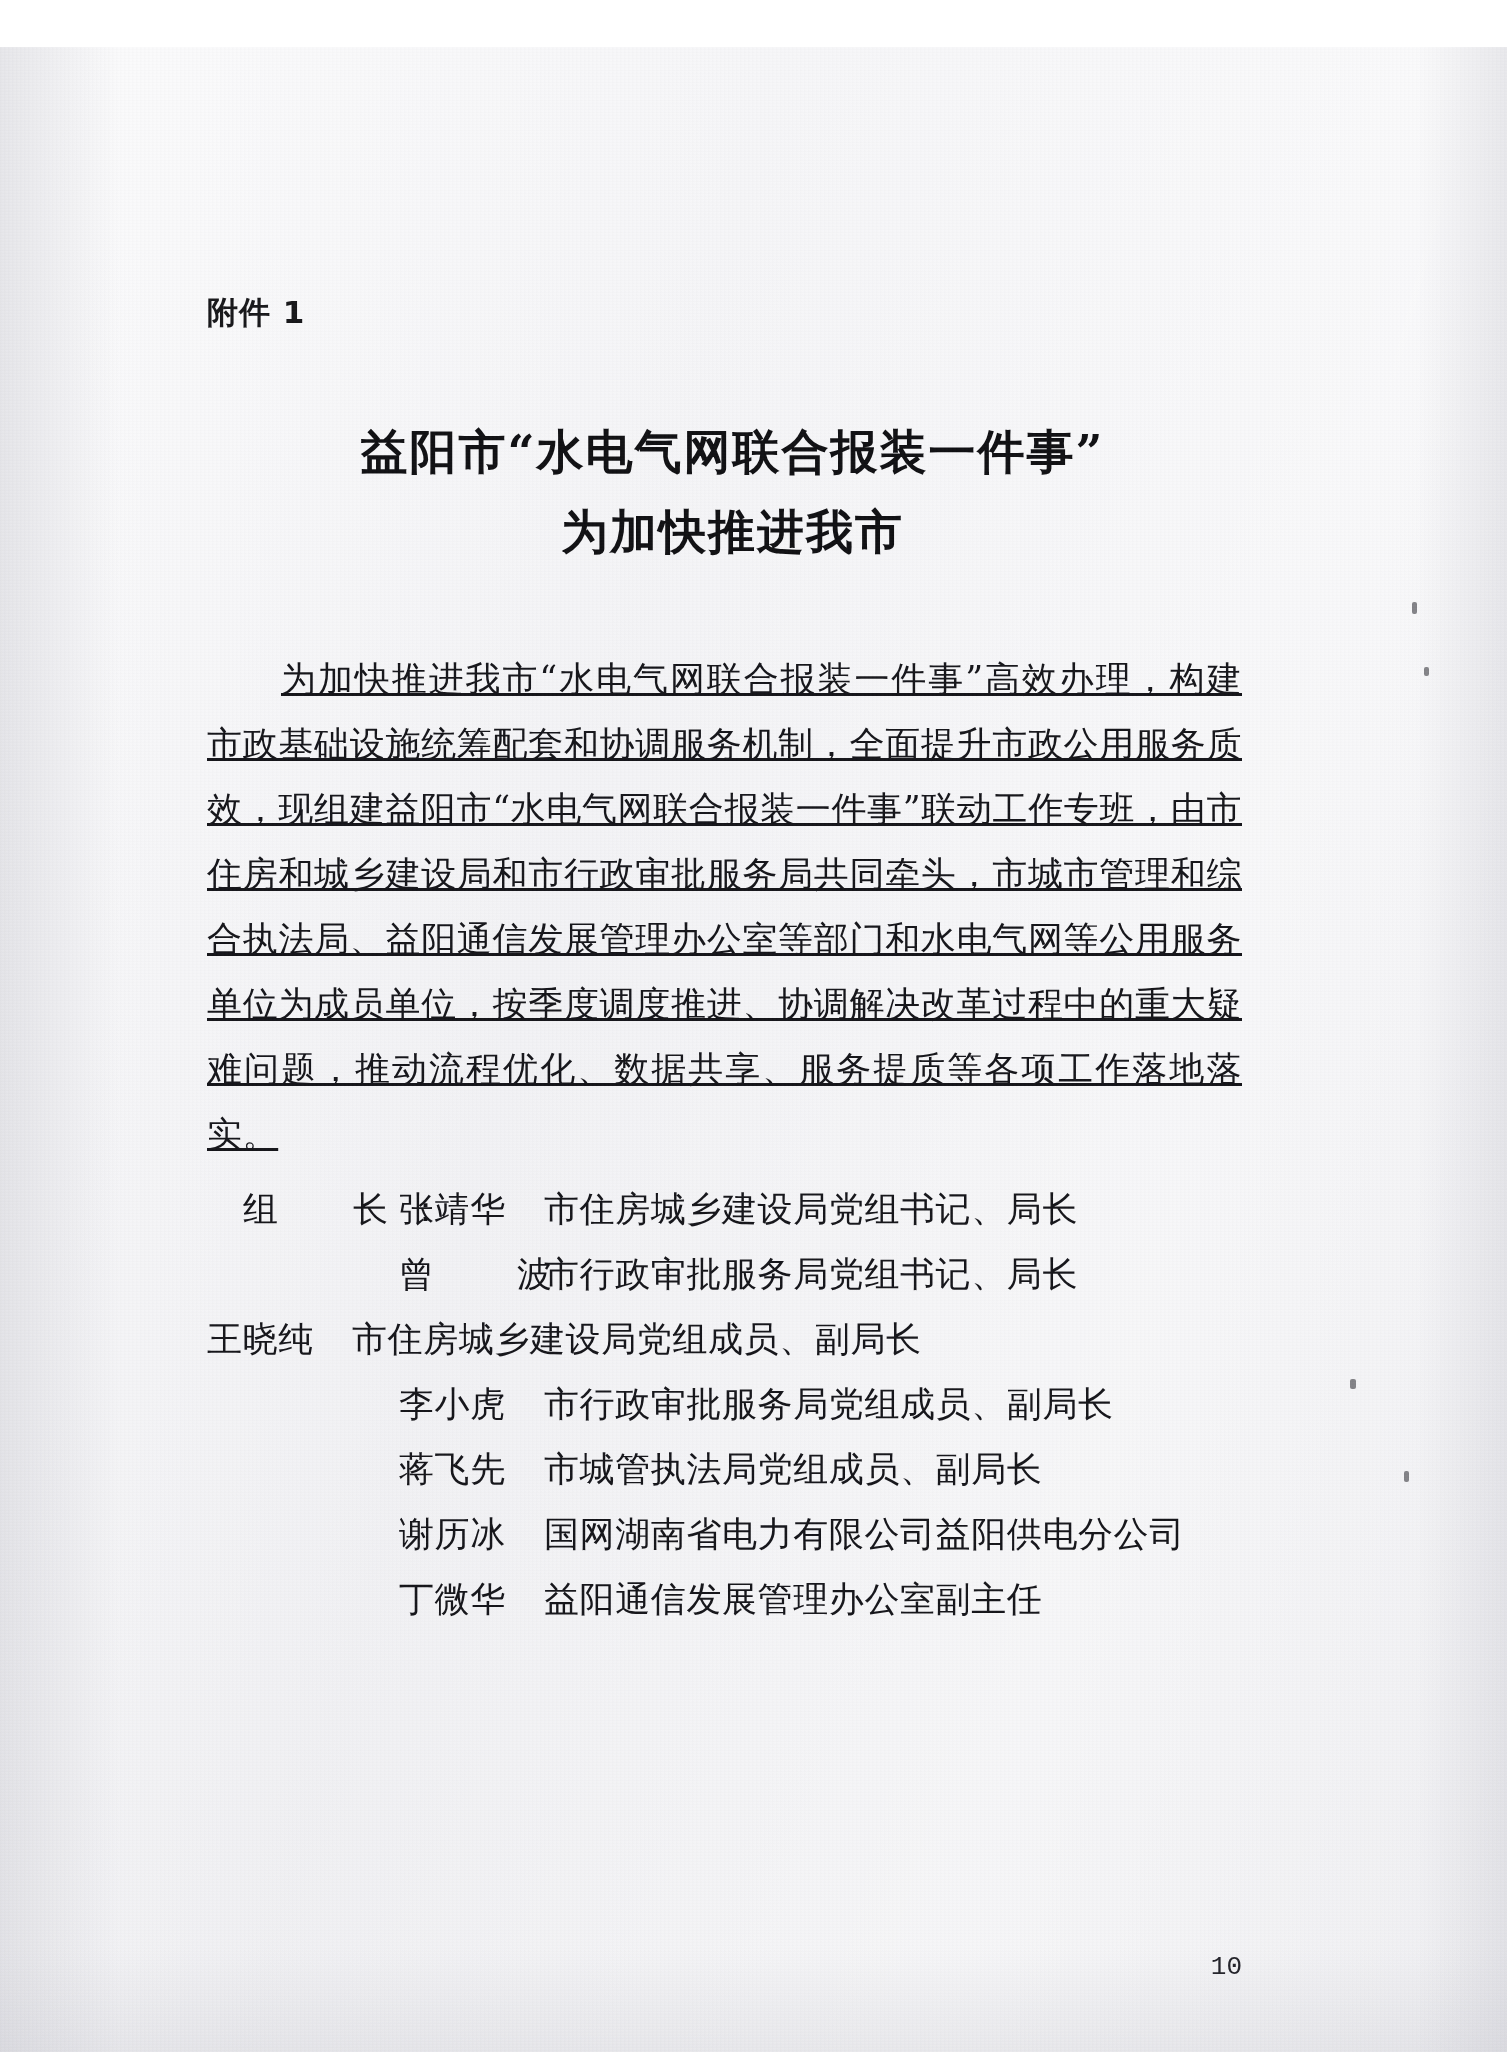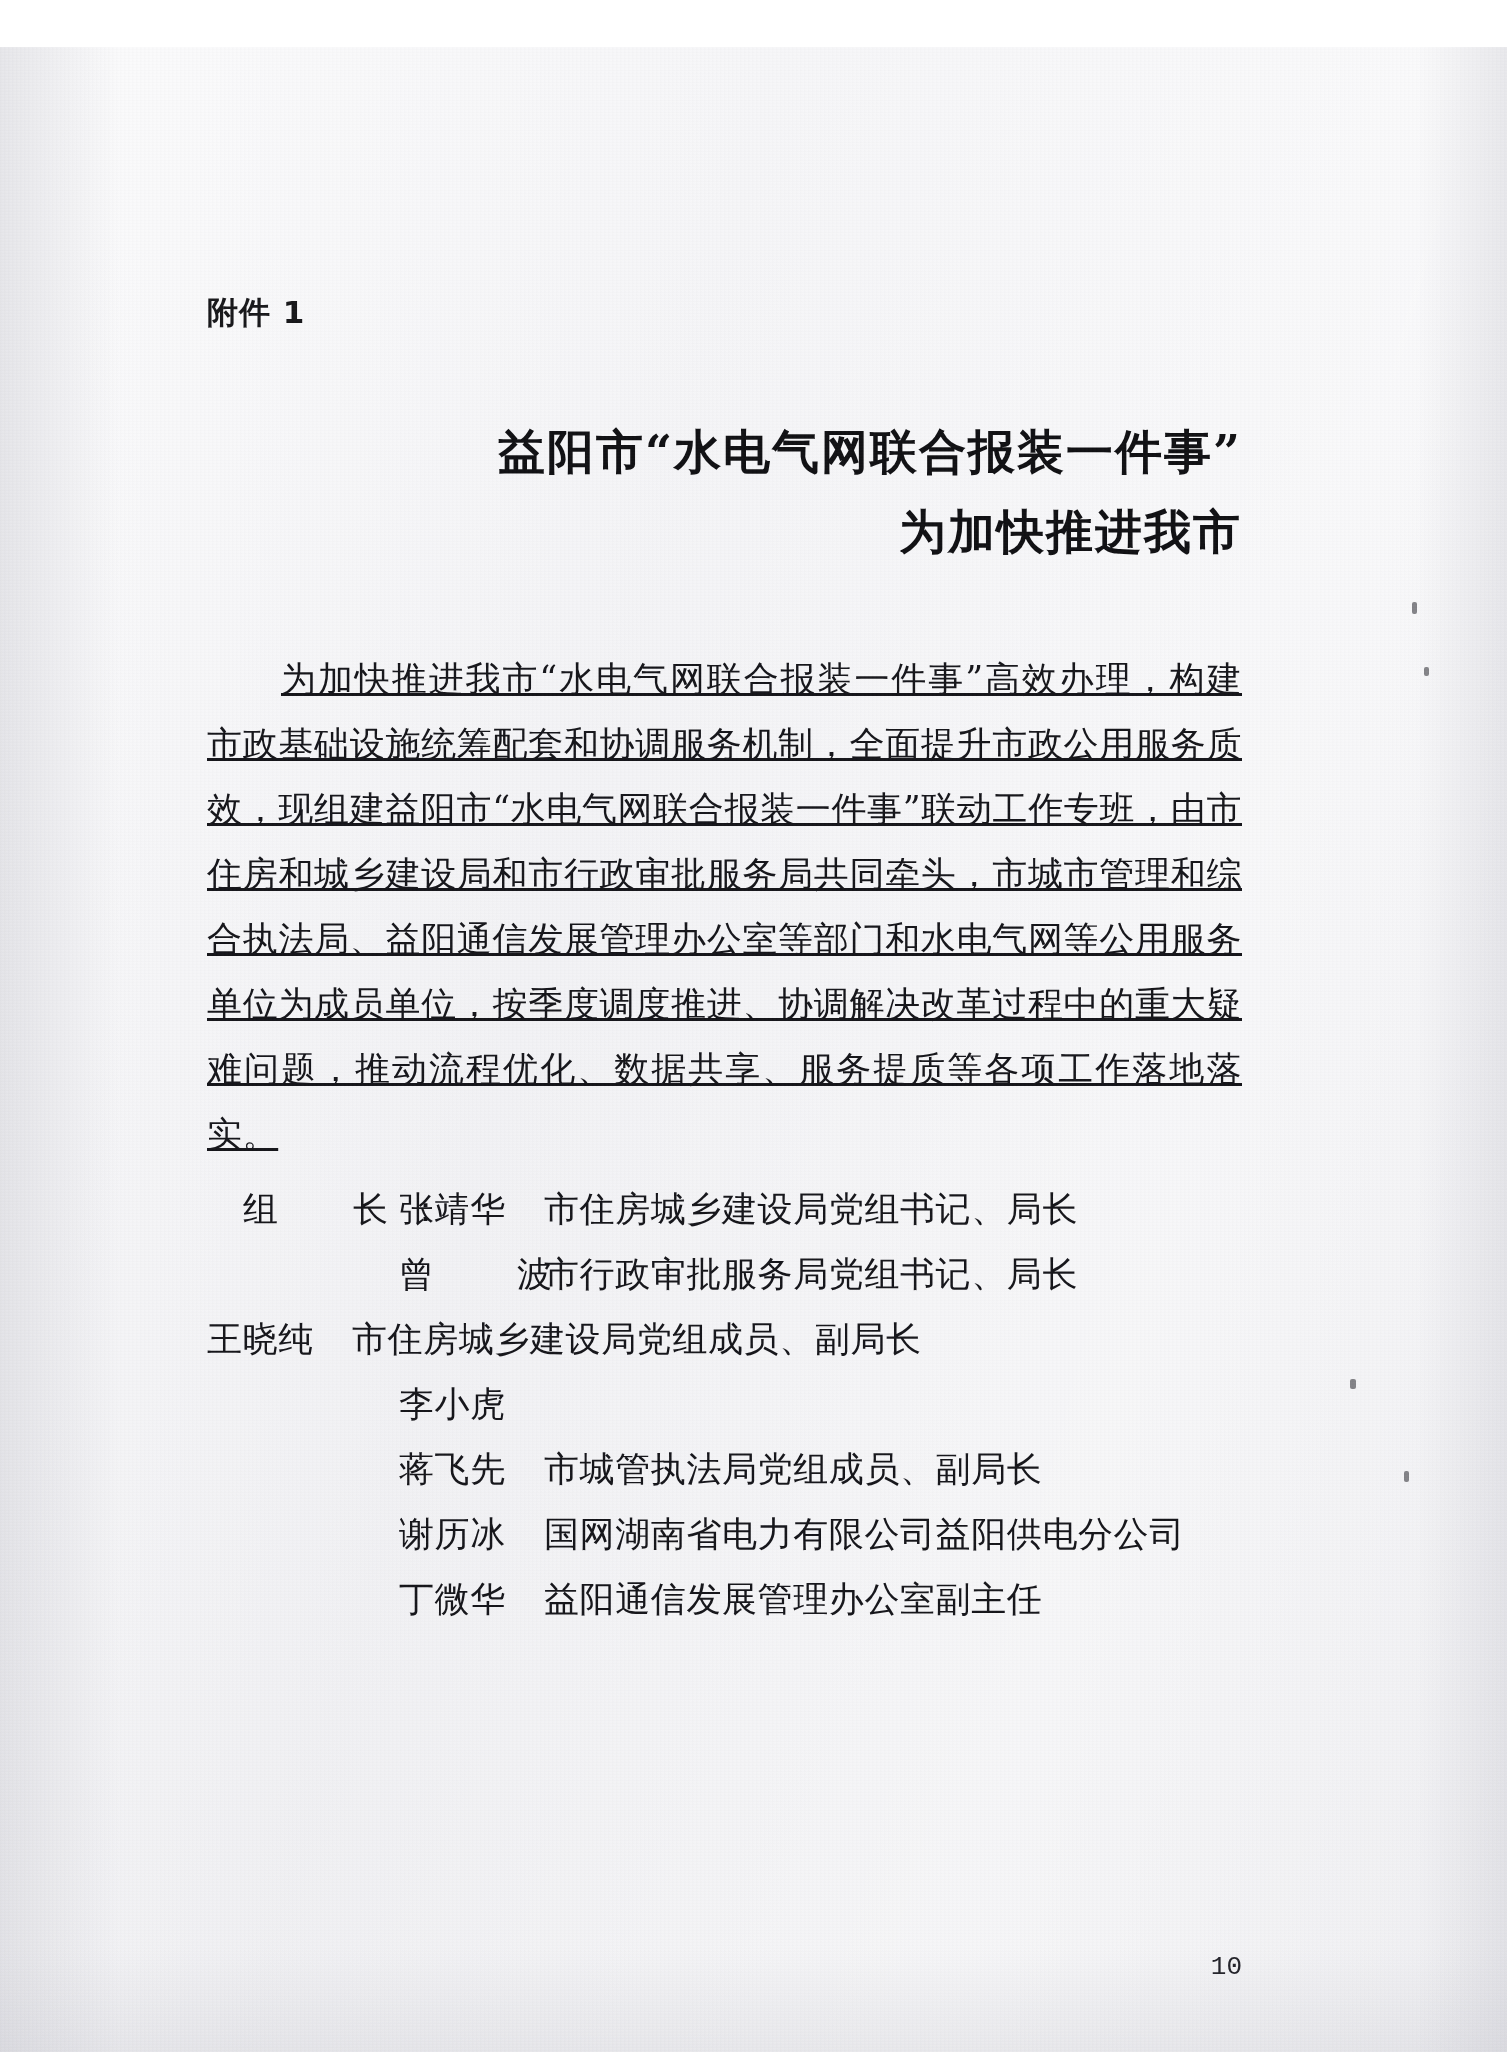--- a/index.html
+++ b/index.html
@@ -61,23 +61,23 @@
     left: 0;
     font-family: "DejaVu Sans", sans-serif;
     font-size: 31px;
     font-weight: 700;
     letter-spacing: 1px;
     color: #17171a;
   }
   .doc-title {
     position: absolute;
     top: 365px;
-    left: 0;
+    left: 8px;
     width: 1035px;
-    text-align: right;
+    text-align: center;
     font-family: "DejaVu Serif", serif;
     font-weight: 700;
     font-size: 47px;
     line-height: 80px;
     letter-spacing: 2px;
     color: #101013;
   }
   .body-block {
     position: absolute;
     top: 600px;
@@ -188,20 +188,21 @@
         </div>
 
         <div class="roster-row">
           <span class="roster-name">王晓纯</span>
           <span class="roster-title">市住房城乡建设局党组成员、副局长</span>
         </div>
 
         <div class="roster-row">
           <span class="roster-role"></span>
           <span class="roster-name">李小虎</span>
+          <span class="roster-title">市行政审批服务局党组成员、副局长</span>
         </div>
 
         <div class="roster-row">
           <span class="roster-role"></span>
           <span class="roster-name">蒋飞先</span>
           <span class="roster-title">市城管执法局党组成员、副局长</span>
         </div>
 
         <div class="roster-row">
           <span class="roster-role"></span>

